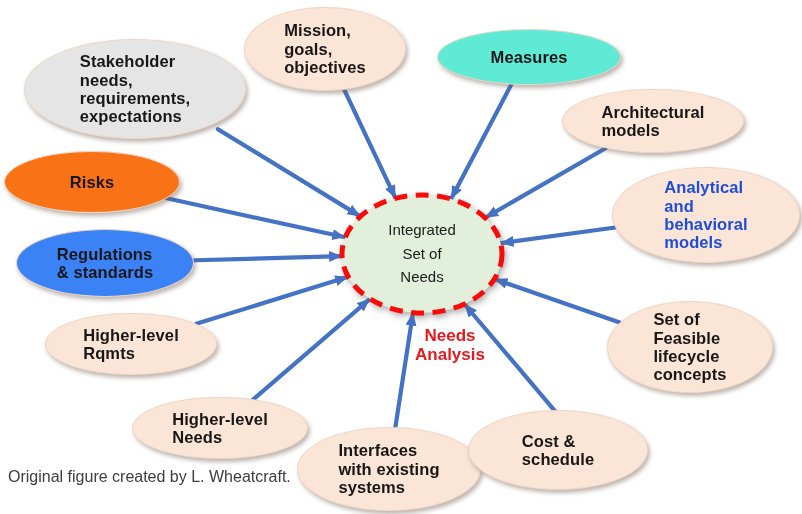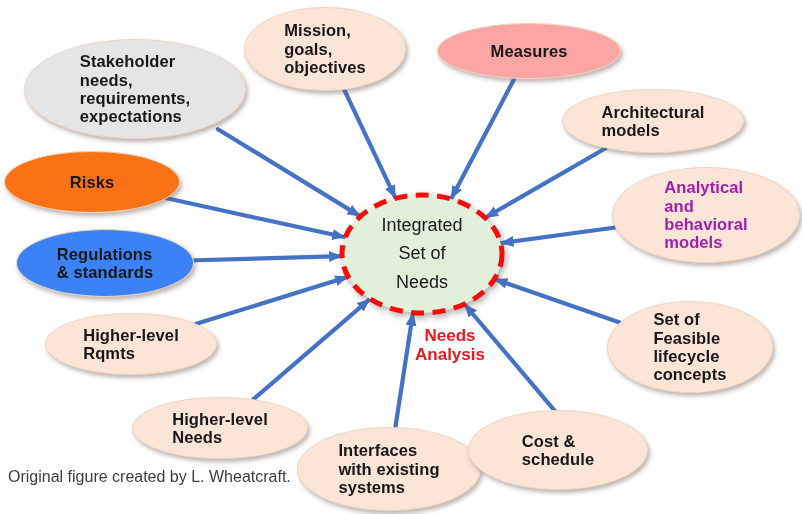--- a/index.html
+++ b/index.html
@@ -29,21 +29,21 @@
     font-size: 16.5px;
     line-height: 1.12;
     color: #171717;
     white-space: pre-line;
     letter-spacing: 0.1px;
   }
   .center-label {
     position: absolute;
     transform: translate(-50%, -50%);
     text-align: center;
-    font-size: 18px;
+    font-size: 15px;
     font-weight: 400;
     line-height: 1.58;
     color: #1a1a1a;
     white-space: pre-line;
   }
   .process-label {
     position: absolute;
     transform: translate(-50%, -50%);
     text-align: center;
     font-size: 17px;
@@ -97,32 +97,32 @@
         <span class="node-label" style="color: rgb(23, 23, 23);">Mission,
 goals,
 objectives</span>
       </div>
       <div class="node" style="left: 24px; top: 39px; width: 222px; height: 100px; background: #e5e5e5; border-color: rgb(238, 214, 196);">
         <span class="node-label" style="color: rgb(23, 23, 23);">Stakeholder
 needs,
 requirements,
 expectations</span>
       </div>
-      <div class="node" style="left: 437px; top: 23px; width: 184px; height: 56px; background: #fca5a5; border-color: rgb(238, 214, 196);">
+      <div class="node" style="left: 437px; top: 29px; width: 184px; height: 56px; background: #5eead4; border-color: rgb(238, 214, 196);">
         <span class="node-label" style="color: rgb(23, 23, 23);">Measures</span>
       </div>
       <div class="node" style="left: 562px; top: 89px; width: 182px; height: 64px; background: rgb(251, 229, 214); border-color: rgb(238, 214, 196);">
         <span class="node-label" style="color: rgb(23, 23, 23);">Architectural
 models</span>
       </div>
       <div class="node" style="left: 4px; top: 151px; width: 176px; height: 62px; background: #f97316; border-color: rgb(238, 214, 196);">
         <span class="node-label" style="color: rgb(23, 23, 23);">Risks</span>
       </div>
       <div class="node" style="left: 612px; top: 167px; width: 188px; height: 96px; background: rgb(251, 229, 214); border-color: rgb(238, 214, 196);">
-        <span class="node-label" style="color: #a21caf;">Analytical
+        <span class="node-label" style="color: #1d4ed8;">Analytical
 and
 behavioral
 models</span>
       </div>
       <div class="node" style="left: 16px; top: 229px; width: 178px; height: 68px; background: #3b82f6; border-color: rgb(238, 214, 196);">
         <span class="node-label" style="color: rgb(23, 23, 23);">Regulations
 &amp; standards</span>
       </div>
       <div class="node" style="left: 45px; top: 313px; width: 172px; height: 62px; background: rgb(251, 229, 214); border-color: rgb(238, 214, 196);">
         <span class="node-label" style="color: rgb(23, 23, 23);">Higher-level

